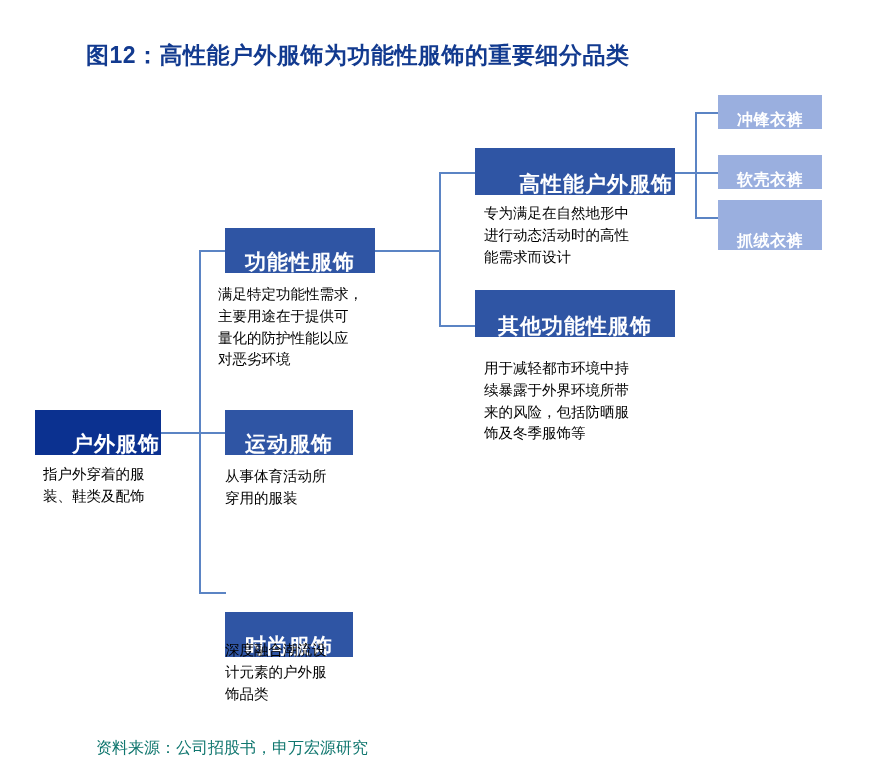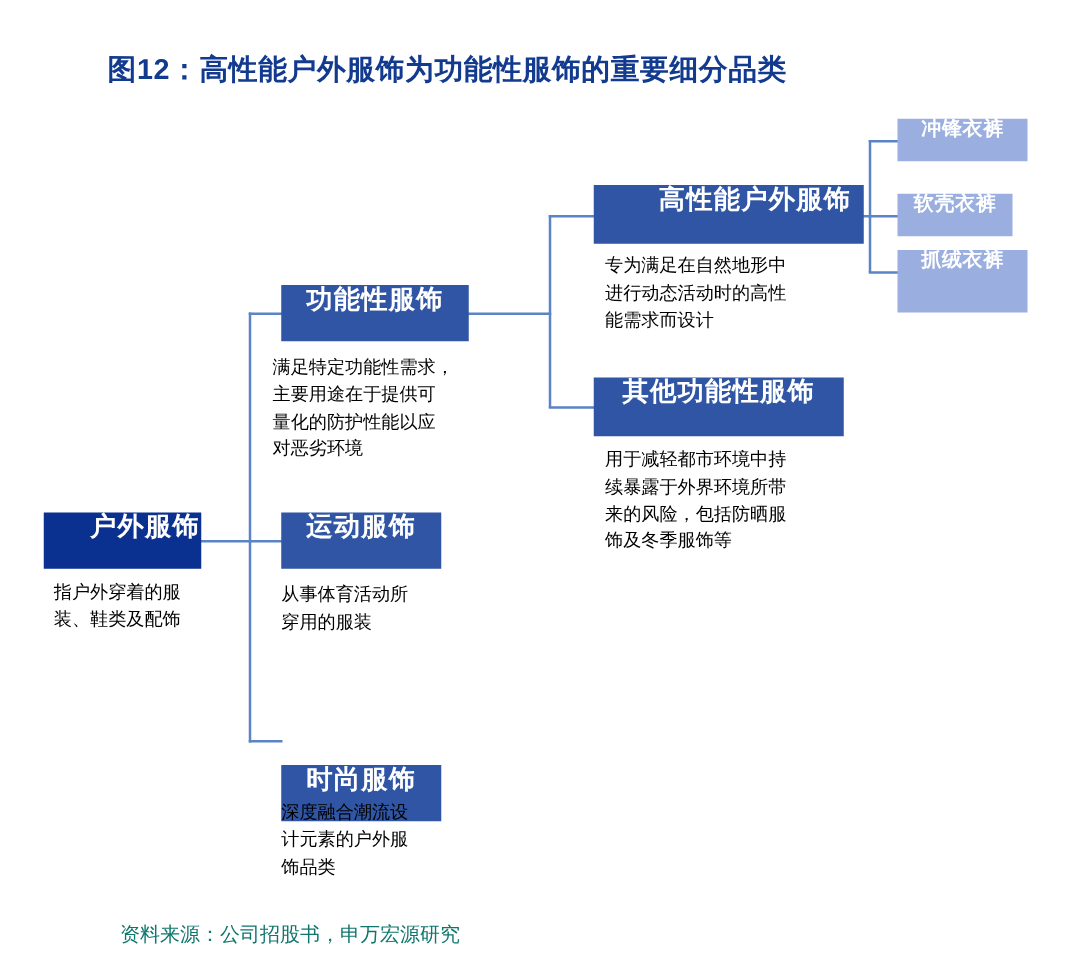--- a/index.html
+++ b/index.html
@@ -31,21 +31,21 @@
     color: #123a8f;
     letter-spacing: 0.5px;
     white-space: nowrap;
   }
 
   
   .node {
     position: absolute;
     box-sizing: border-box;
     display: flex;
-    align-items: flex-start;
+    align-items: flex-end;
     justify-content: center;
     color: #ffffff;
     font-weight: bold;
     line-height: 1.1;
     text-align: center;
   }
   .node.root {
     background: #0b3190;
     font-size: 21px;
     letter-spacing: 1px;
@@ -137,39 +137,39 @@
   <div class="desc" style="left:225px; top:466px; width:175px;">从事体育活动所
 穿用的服装</div>
 
   <div class="node mid" style="left:225px; top:578px; width:128px; height:45px;margin-top:34px;">
     <span>时尚服饰</span>
   </div>
   <div class="desc" style="left:225px; top:640px; width:175px;">深度融合潮流设
 计元素的户外服
 饰品类</div>
 
-  <div class="node mid" style="left:475px; top:148px; width:216px; height:47px;padding-left:42px;">
+  <div class="node mid" style="left:475px; top:148px; width:200px; height:47px;padding-left:42px;">
     <span>高性能户外服饰</span>
   </div>
   <div class="desc" style="left:484px; top:203px; width:215px;">专为满足在自然地形中
 进行动态活动时的高性
 能需求而设计</div>
 
-  <div class="node mid" style="left:475px; top:302px; width:200px; height:47px;">
+  <div class="node mid" style="left:475px; top:290px; width:200px; height:47px;">
     <span>其他功能性服饰</span>
   </div>
   <div class="desc" style="left:484px; top:358px; width:215px;">用于减轻都市环境中持
 续暴露于外界环境所带
 来的风险，包括防晒服
 饰及冬季服饰等</div>
 
   <div class="node leaf" style="left:718px; top:95px; width:104px; height:34px;">
     <span>冲锋衣裤</span>
   </div>
-  <div class="node leaf" style="left:718px; top:155px; width:92px; height:34px;">
+  <div class="node leaf" style="left:718px; top:155px; width:104px; height:34px;">
     <span>软壳衣裤</span>
   </div>
   <div class="node leaf" style="left:718px; top:200px; width:104px; height:50px;">
     <span>抓绒衣裤</span>
   </div>
 
   <div class="source-note">资料来源：公司招股书，申万宏源研究</div>
 
 </div>
 

